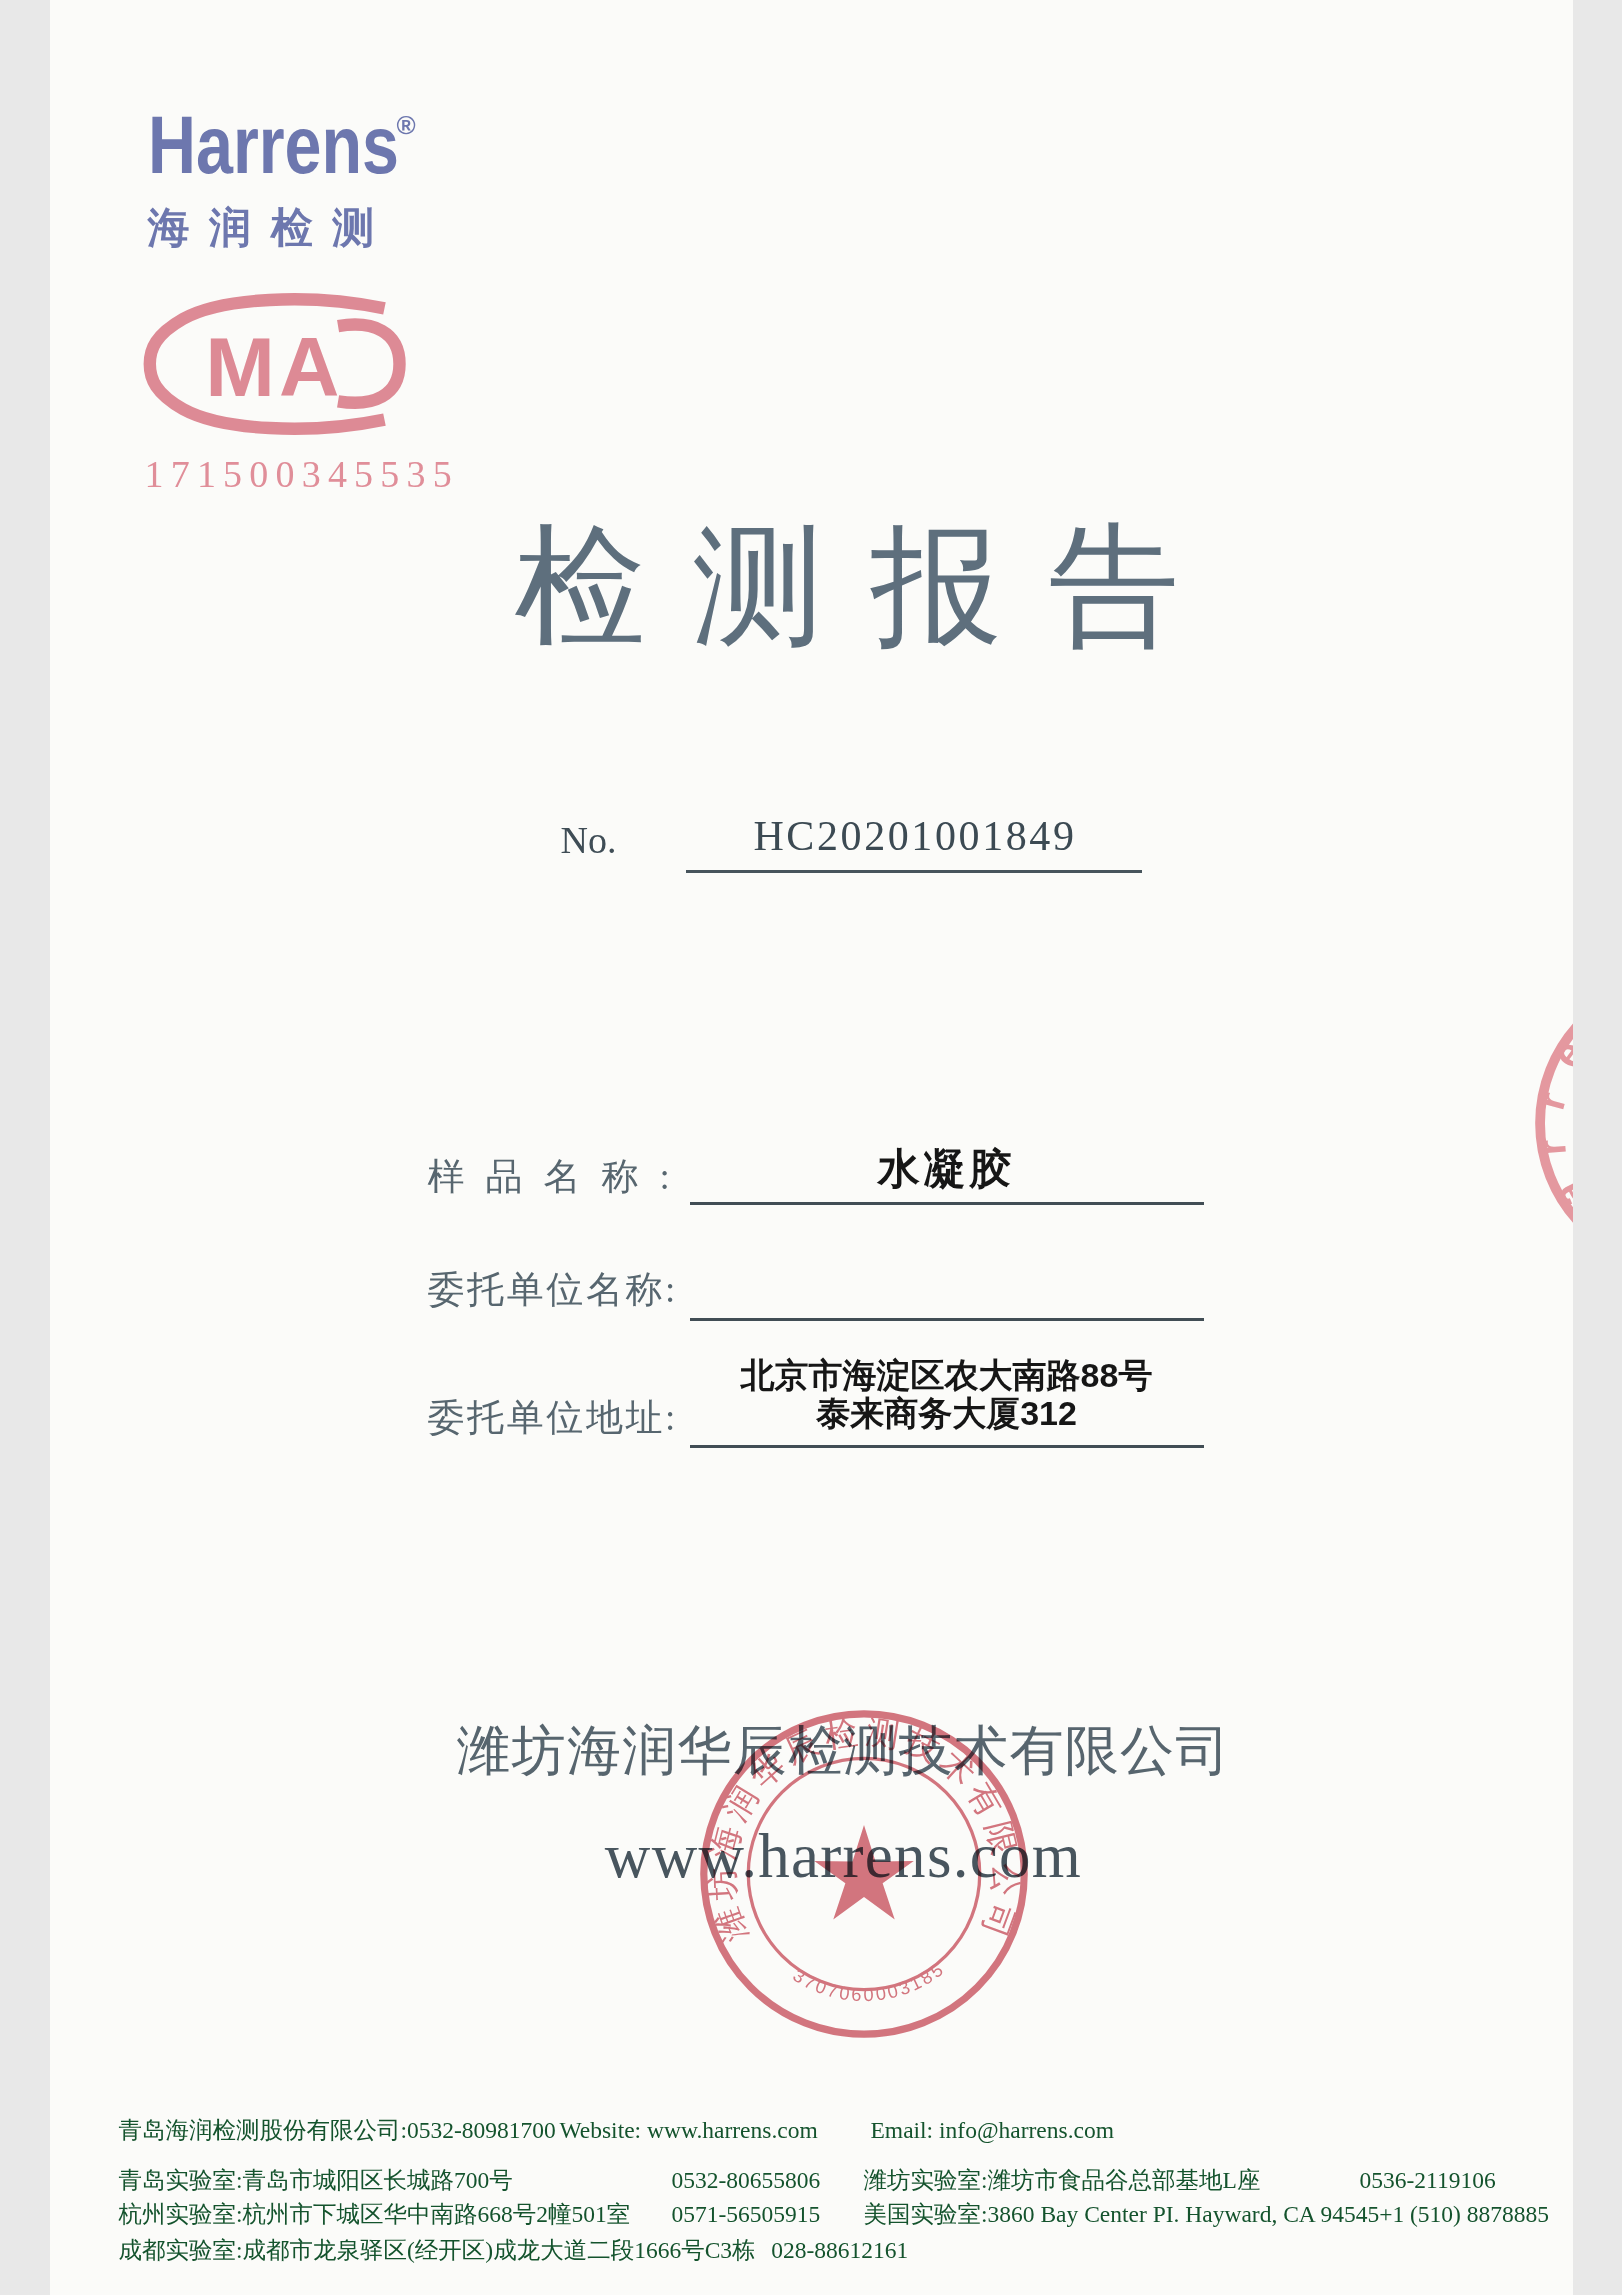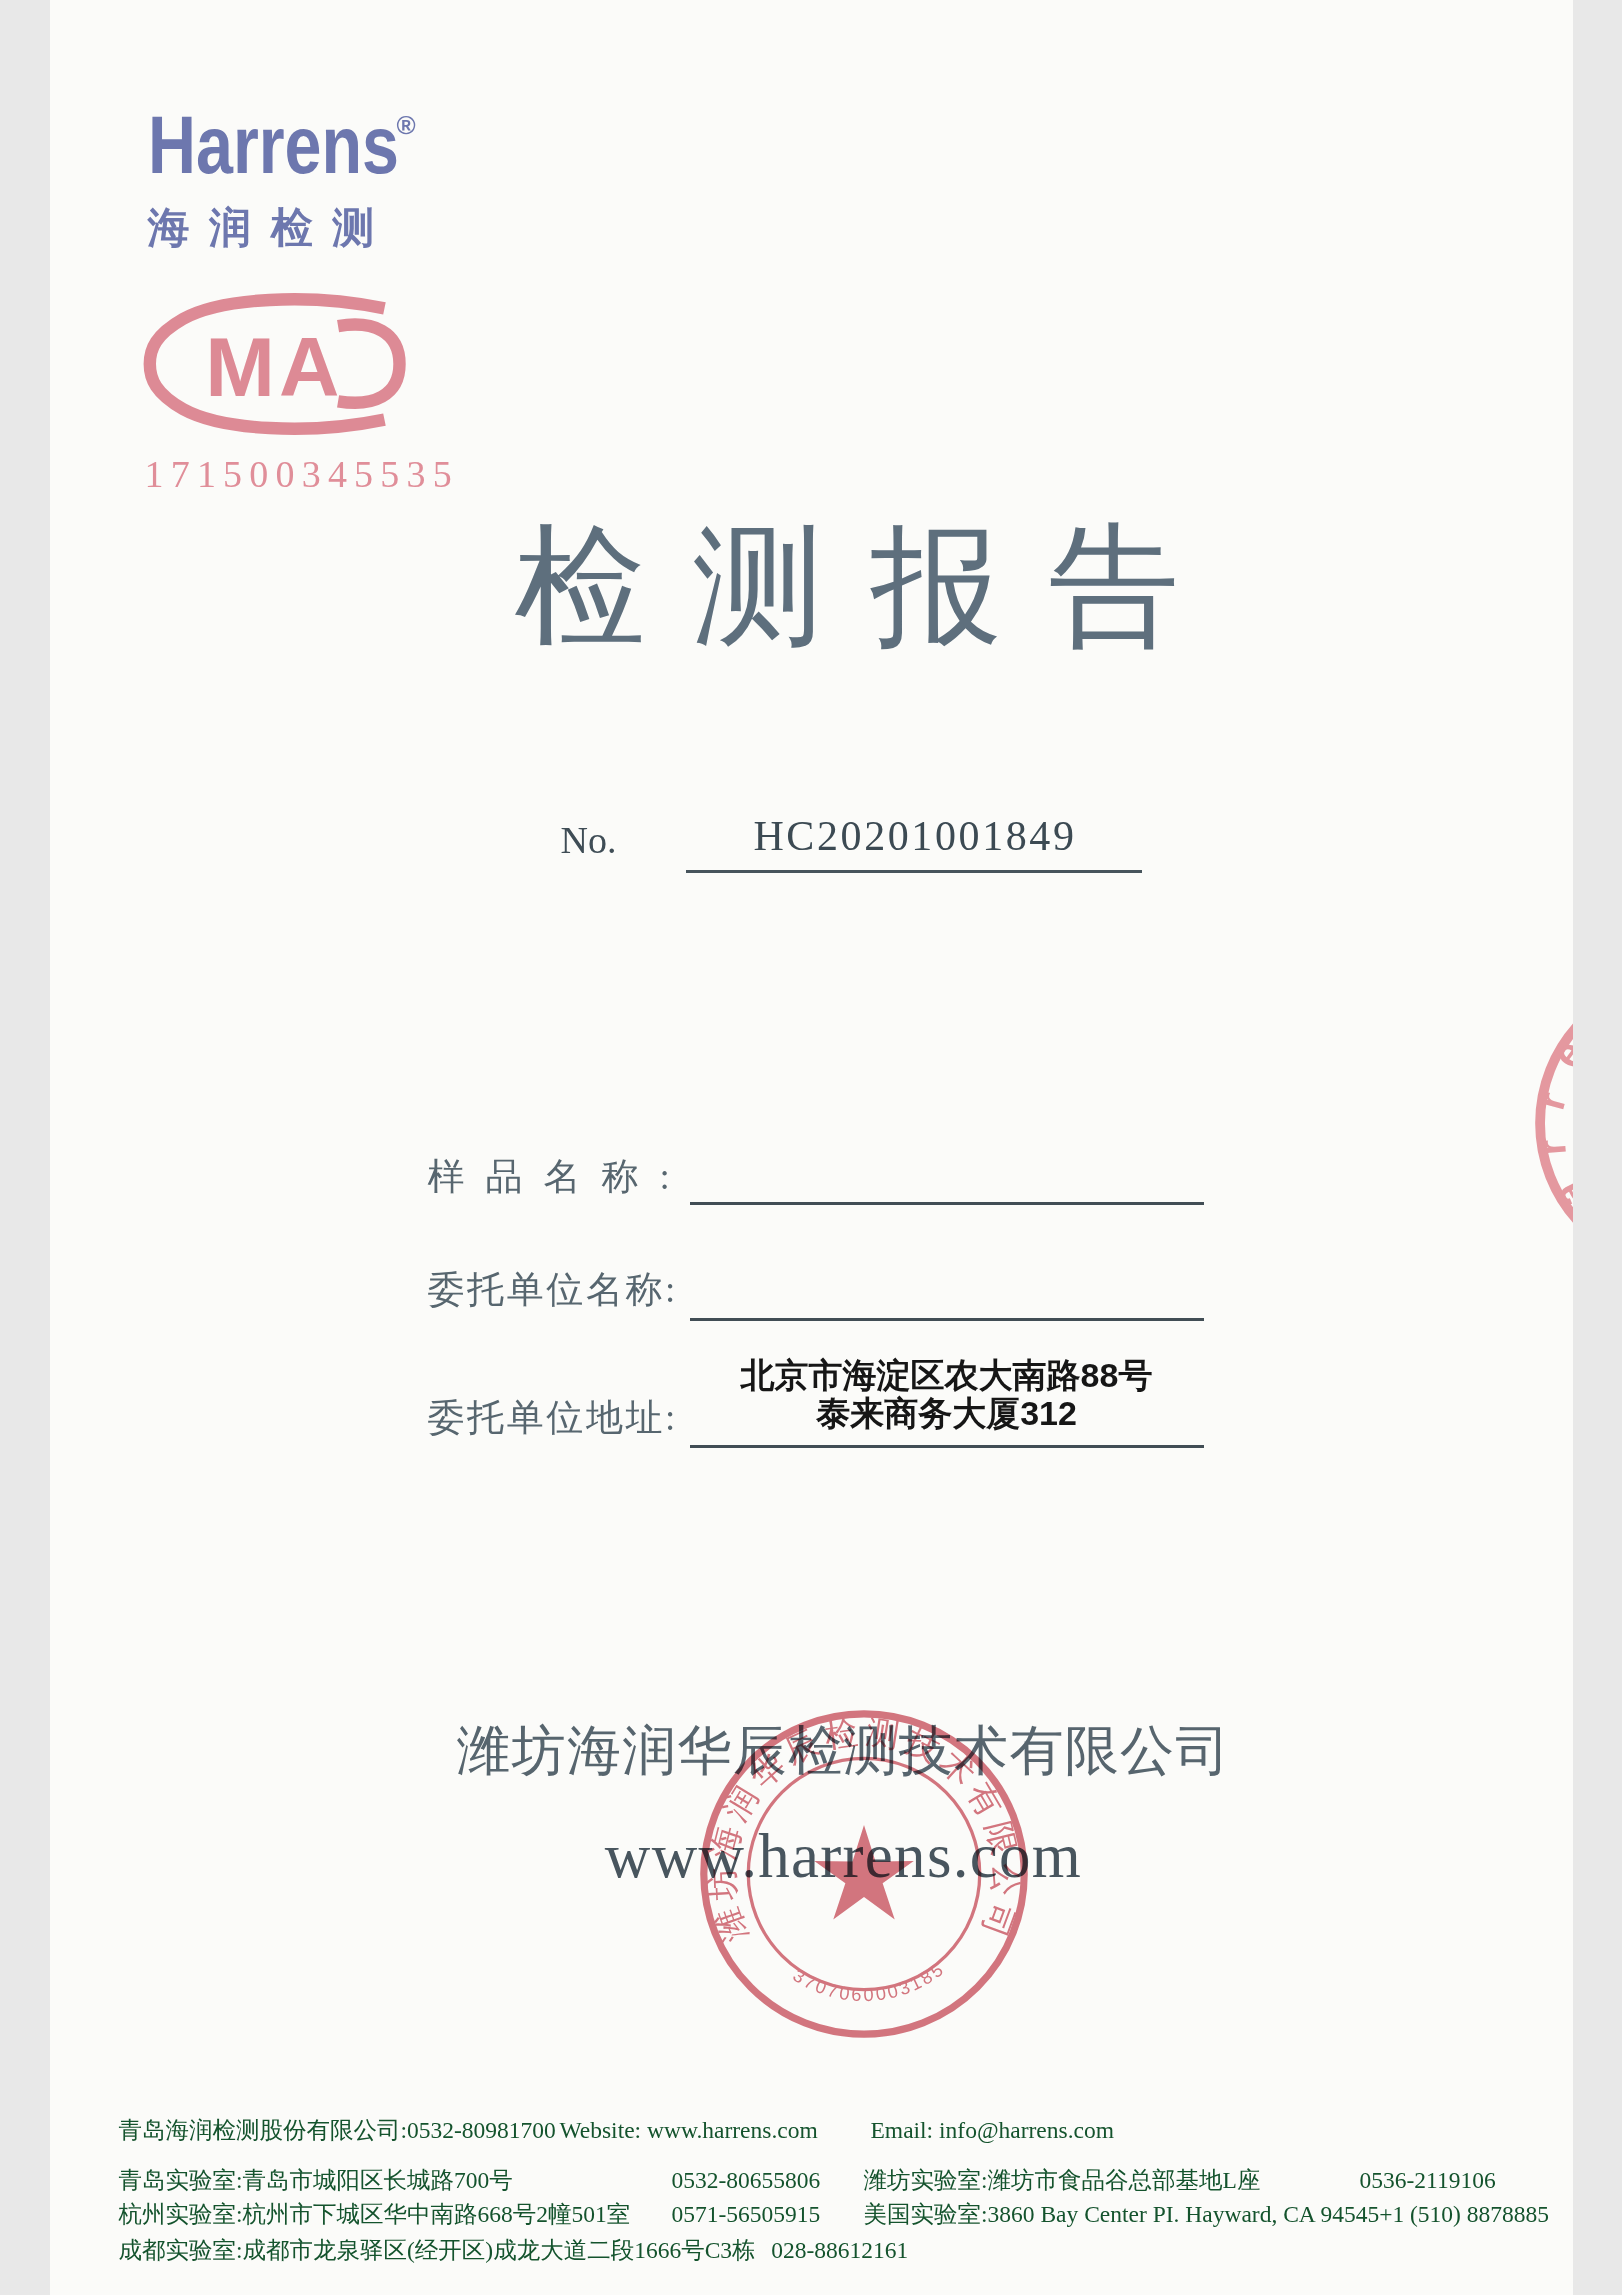--- a/index.html
+++ b/index.html
@@ -123,20 +123,21 @@
 
   <div class="abs title">
     <span>检测报告</span>
   </div>
 
   <div class="abs no-label">No.</div>
   <div class="abs no-value">HC20201001849</div>
   <div class="abs rule no-rule"></div>
 
   <div class="abs f-label ls-wide" style="top:1158px">样品名称:</div>
+  <div class="abs f-value" style="top:1148px;font-size:42px;letter-spacing:3.9px">水凝胶</div>
   <div class="abs f-rule" style="top:1202px"></div>
 
   <div class="abs f-label ls-sm" style="top:1271px">委托单位名称:</div>
   <div class="abs f-rule" style="top:1318px"></div>
 
   <div class="abs f-label ls-sm" style="top:1399px">委托单位地址:</div>
   <div class="abs f-value" style="top:1358px;font-size:34px">北京市海淀区农大南路88号</div>
   <div class="abs f-value" style="top:1396px;font-size:34px">泰来商务大厦312</div>
   <div class="abs f-rule" style="top:1445px"></div>
 

